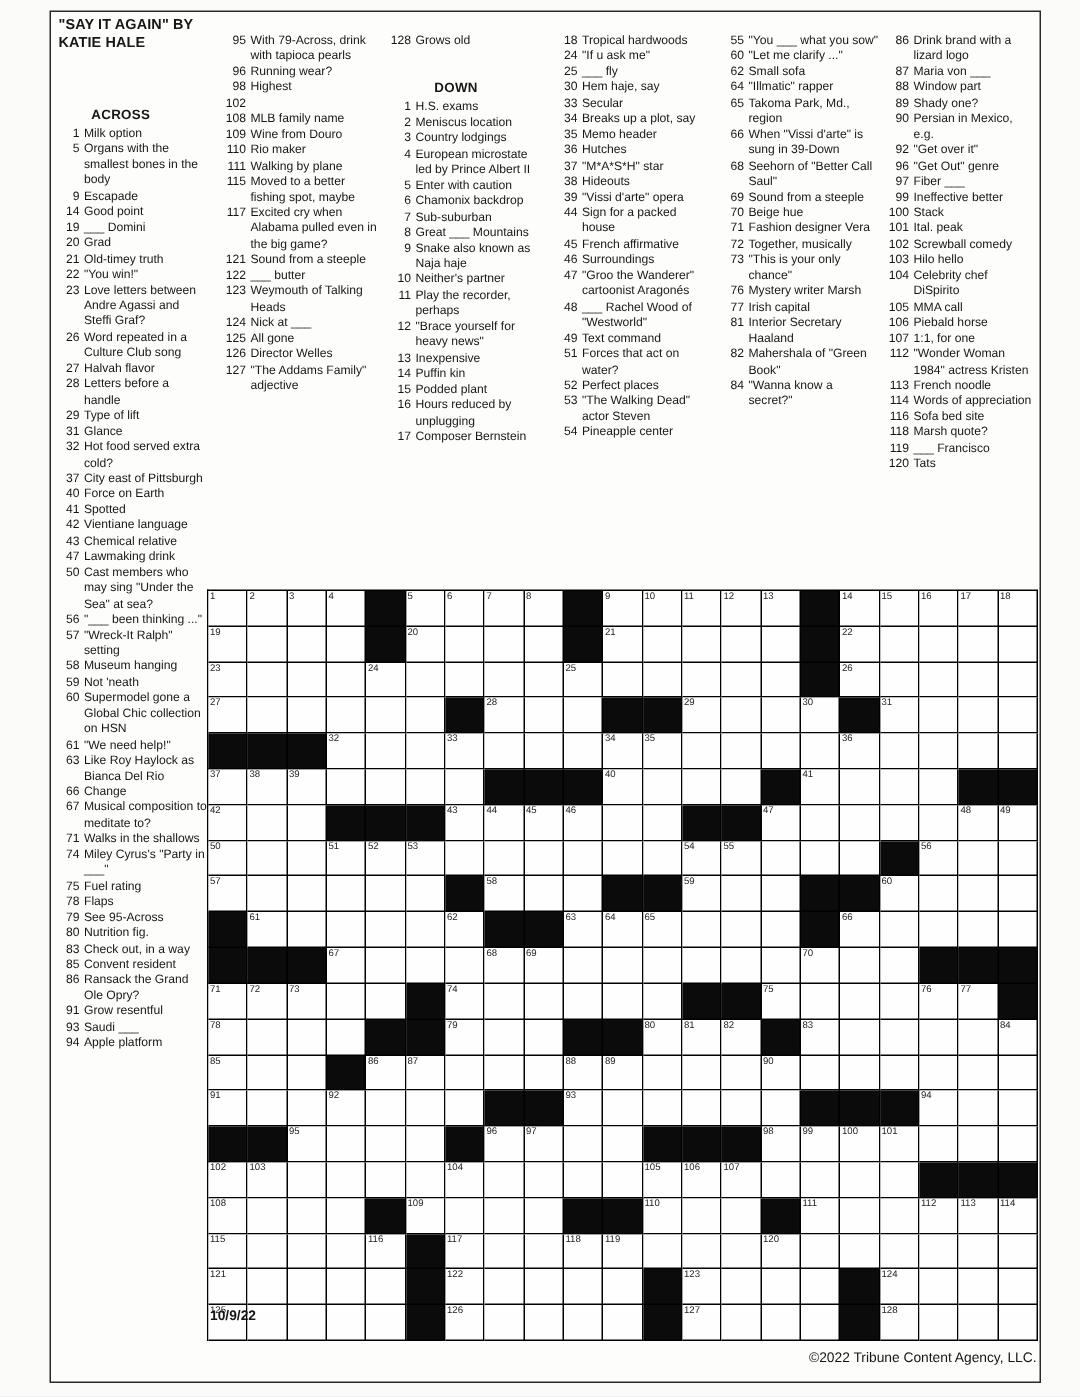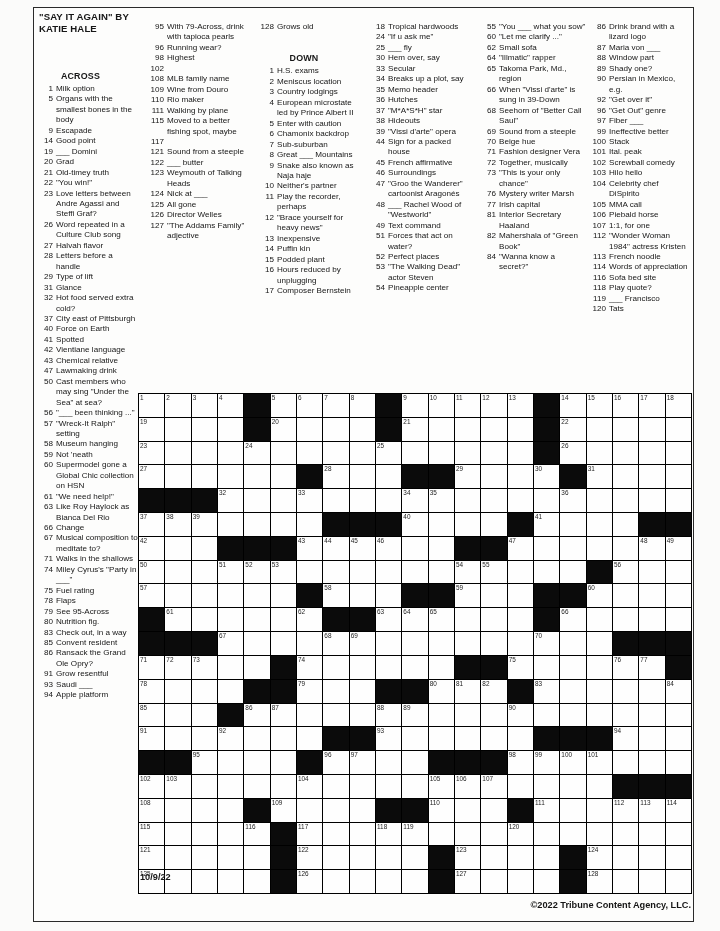--- a/index.html
+++ b/index.html
@@ -11,21 +11,21 @@
   .clue{display:flex;align-items:flex-start;}
   .cn{flex:0 0 16px;text-align:right;padding-right:3px;font-size:8.1px;line-height:10.45px;}
   .ct{flex:1;font-size:8.1px;line-height:10.45px;}
   .xwgrid{position:absolute;left:138px;top:393px;width:553px;height:500px;display:grid;
     grid-template-columns:repeat(21,1fr);grid-template-rows:repeat(21,1fr);
     border-top:1.5px solid #000;border-left:1.5px solid #000;background:#fff;}
   .cell{position:relative;border-right:1px solid #000;border-bottom:1px solid #000;background:#fefefe;}
   .cell.blk{background:#0b0b0b;}
   .cellnum{position:absolute;top:0px;left:1px;font-size:6.4px;line-height:7.4px;color:#222;}
   .fdate{position:absolute;left:140px;top:872px;font-weight:bold;font-size:9.2px;}
-  .fcopy{position:absolute;left:0;top:900px;width:691px;text-align:right;font-weight:bold;font-size:9.2px;}
+  .fcopy{position:absolute;left:0;top:900px;width:691px;text-align:right;font-weight:normal;font-size:9.2px;}
 </style>
 </head>
 <body>
 
 <div class="page">
   <div class="frame"></div>
 
   <div class="title">
     <div>"SAY IT AGAIN" BY</div>
     <div>KATIE HALE</div>
@@ -237,20 +237,21 @@
       <div class="clue">
         <span class="cn">111</span>
         <span class="ct">Walking by plane</span>
       </div>
       <div class="clue">
         <span class="cn">115</span>
         <span class="ct">Moved to a better fishing spot, maybe</span>
       </div>
       <div class="clue">
         <span class="cn">117</span>
+        <span class="ct">Excited cry when Alabama pulled even in the big game?</span>
       </div>
       <div class="clue">
         <span class="cn">121</span>
         <span class="ct">Sound from a steeple</span>
       </div>
       <div class="clue">
         <span class="cn">122</span>
         <span class="ct">___ butter</span>
       </div>
       <div class="clue">
@@ -357,21 +358,21 @@
       <div class="clue">
         <span class="cn">24</span>
         <span class="ct">"If u ask me"</span>
       </div>
       <div class="clue">
         <span class="cn">25</span>
         <span class="ct">___ fly</span>
       </div>
       <div class="clue">
         <span class="cn">30</span>
-        <span class="ct">Hem over, say</span>
+        <span class="ct">Hem haje, say</span>
       </div>
       <div class="clue">
         <span class="cn">33</span>
         <span class="ct">Secular</span>
       </div>
       <div class="clue">
         <span class="cn">34</span>
         <span class="ct">Breaks up a plot, say</span>
       </div>
       <div class="clue">
@@ -585,21 +586,21 @@
       <div class="clue">
         <span class="cn">114</span>
         <span class="ct">Words of appreciation</span>
       </div>
       <div class="clue">
         <span class="cn">116</span>
         <span class="ct">Sofa bed site</span>
       </div>
       <div class="clue">
         <span class="cn">118</span>
-        <span class="ct">Play quote?</span>
+        <span class="ct">Marsh quote?</span>
       </div>
       <div class="clue">
         <span class="cn">119</span>
         <span class="ct">___ Francisco</span>
       </div>
       <div class="clue">
         <span class="cn">120</span>
         <span class="ct">Tats</span>
       </div>
     </div>

